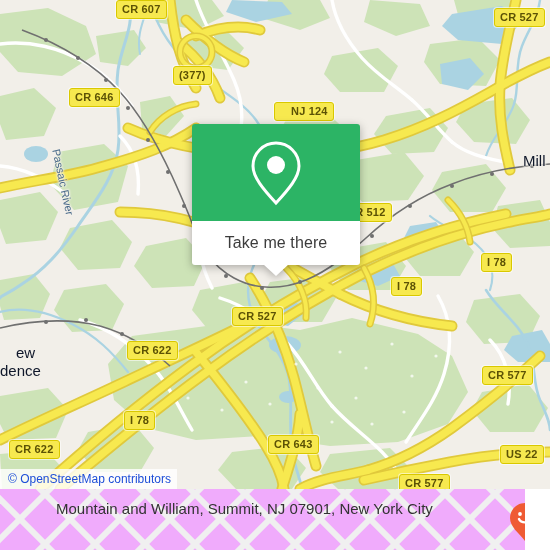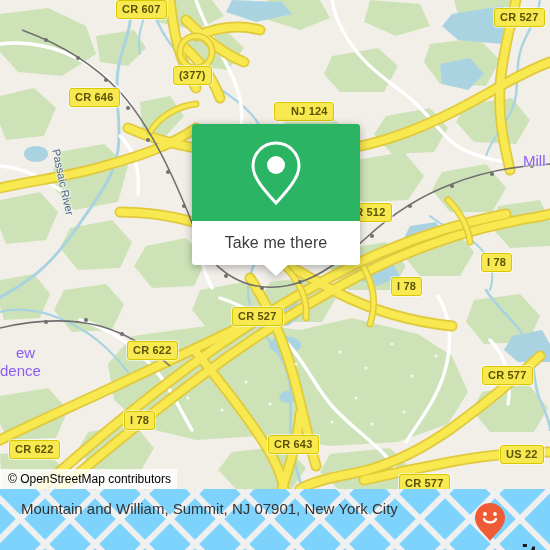--- a/index.html
+++ b/index.html
@@ -44,21 +44,21 @@
     line-height: 14px;
     padding: 1px 5px 2px 5px;
     white-space: nowrap;
     box-shadow: 0 0 0 1px rgba(255,255,255,0.55);
     letter-spacing: 0.2px;
   }
 
   
   .place-label {
     position: absolute;
-    color: #8b5cf6;
+    color: #0f172a;
     font-family: "Liberation Sans", sans-serif;
     font-size: 15px;
     font-weight: normal;
     white-space: nowrap;
     text-shadow:
       1px 0 2px #f2efe9, -1px 0 2px #f2efe9,
       0 1px 2px #f2efe9, 0 -1px 2px #f2efe9;
   }
   .water-label {
     position: absolute;
@@ -71,21 +71,21 @@
       1px 0 2px #f2efe9, -1px 0 2px #f2efe9,
       0 1px 2px #f2efe9, 0 -1px 2px #f2efe9;
   }
 
   
   #osm-attribution {
     position: absolute;
     left: 0;
     bottom: 0;
     background: rgba(255,255,255,0.82);
-    color: #000000;
+    color: #1d4ed8;
     font-family: "Liberation Sans", sans-serif;
     font-size: 12px;
     line-height: 16px;
     padding: 2px 6px 2px 8px;
     white-space: nowrap;
   }
 
   
   #callout {
     position: absolute;
@@ -127,24 +127,25 @@
     border-left: 13px solid transparent;
     border-right: 13px solid transparent;
     border-top: 12px solid #ffffff;
   }
 
   
   #footer {
     position: absolute;
     left: 0;
     top: 489px;
-    width: 550px;
+    width: 490px;
     height: 61px;
-    background: #7dd3fc;
+    background: #f0abfc;
     overflow: hidden;
+    padding-left: 35px;
   }
   #footer-watermark {
     position: absolute;
     left: 0; top: 0;
     width: 550px; height: 61px;
     opacity: 1;
   }
   #footer-inner {
     position: relative;
     width: 550px;

